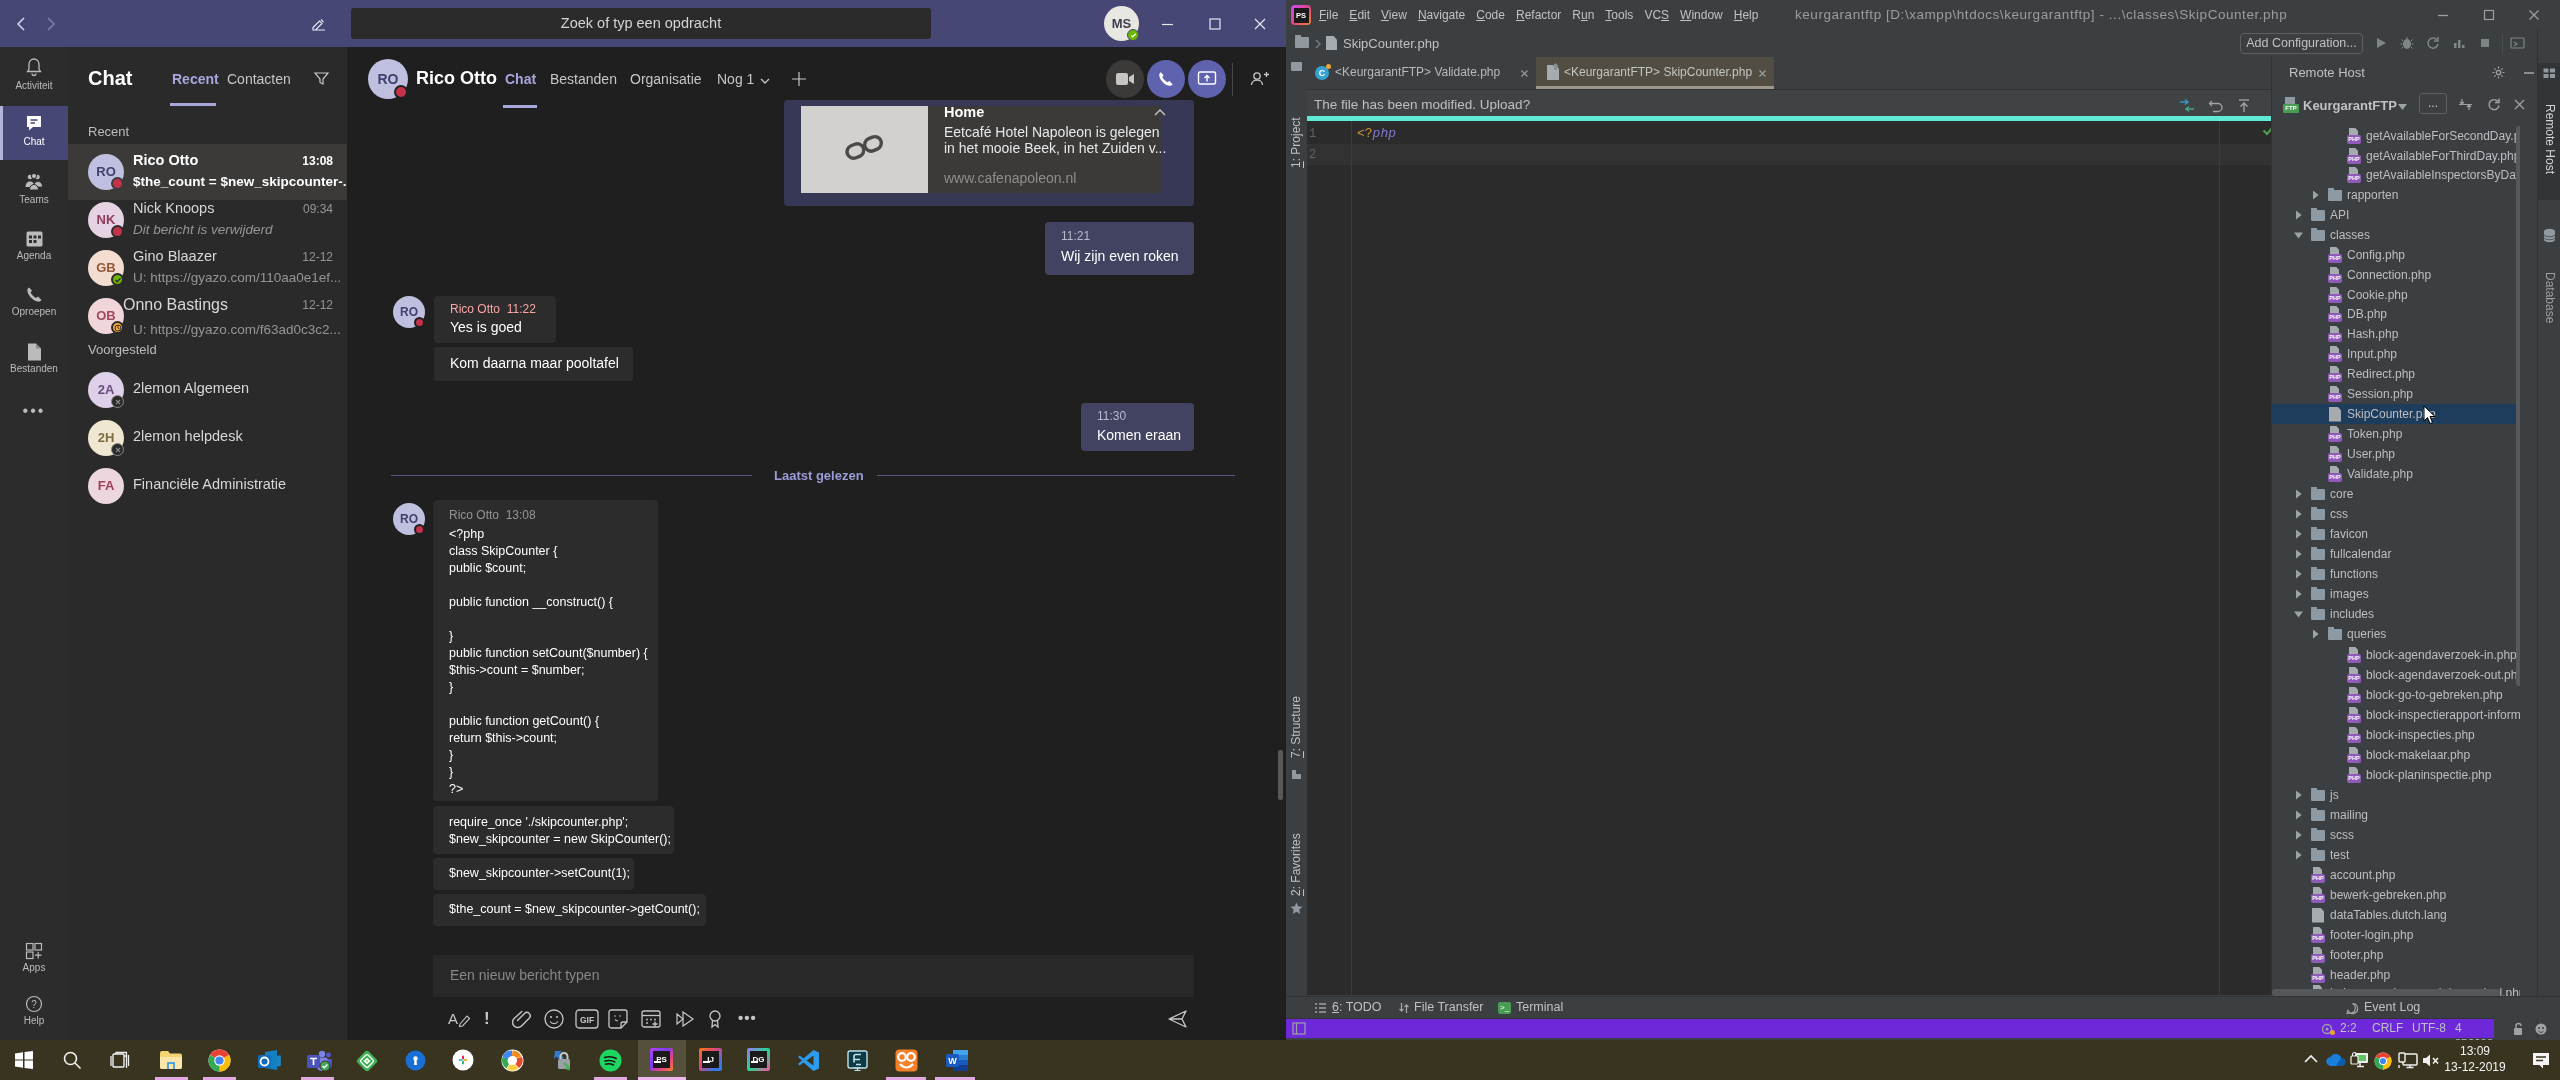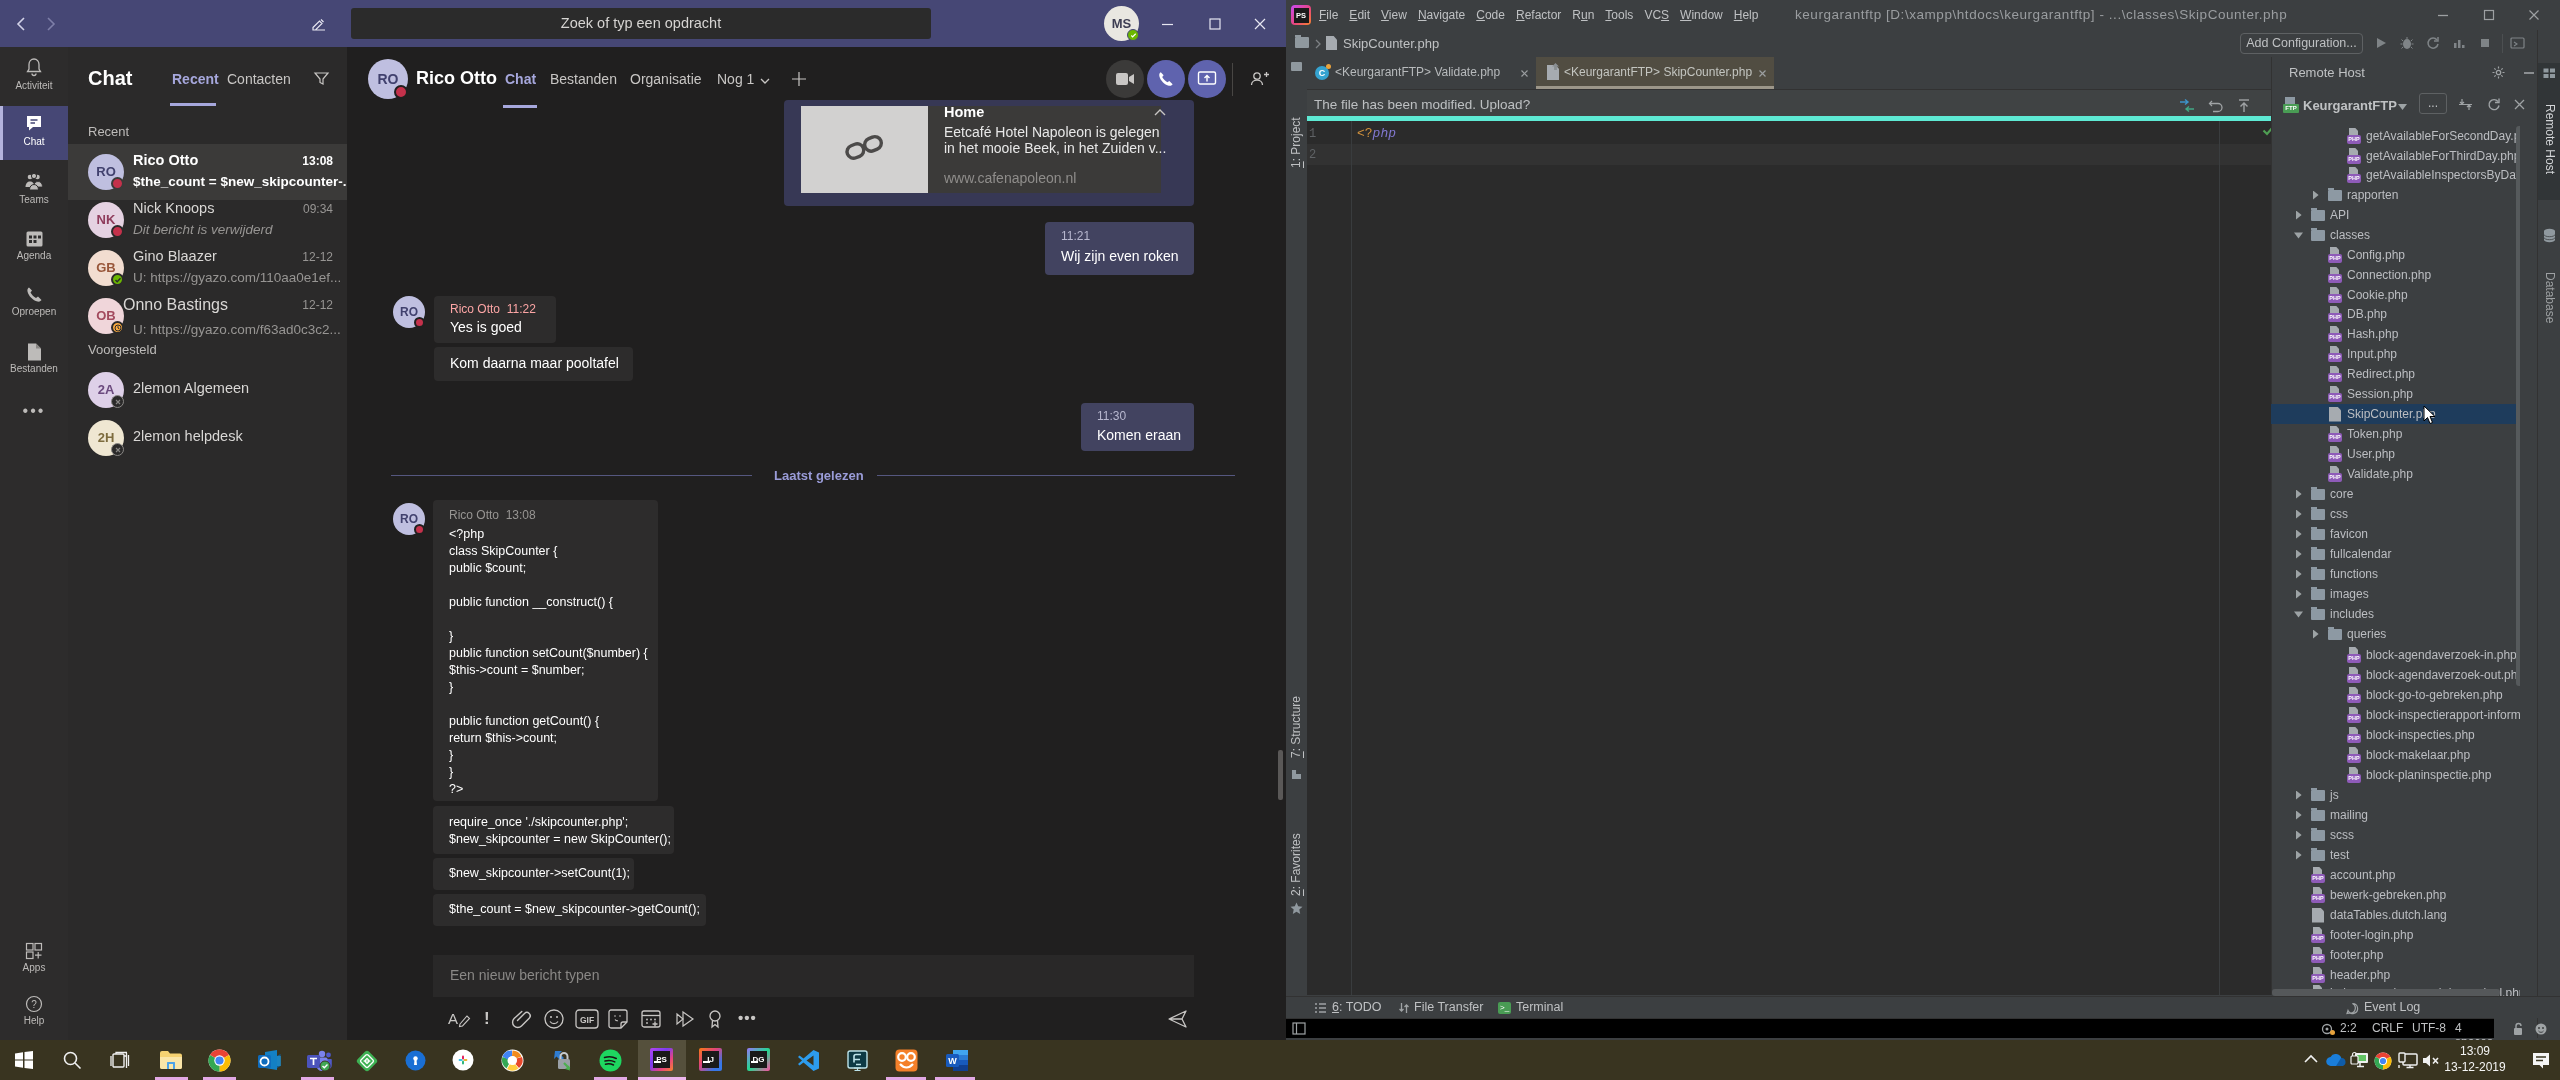--- a/index.html
+++ b/index.html
@@ -175,20 +175,24 @@
       <div class="abs" style="left:65px;top:14px;font-size:14.5px;color:#d9d7d5;">2lemon Algemeen</div>
     </div>
     <div class="abs" style="left:0;top:367px;width:279px;height:48px;">
       <div class="abs" style="left:20px;top:6px;width:36px;height:36px;border-radius:50%;background:#efe7d2;color:#7d6c3e;font-size:13px;font-weight:bold;text-align:center;line-height:36px;">2H</div>
       <span class="abs" style="left:43px;top:29px;width:13px;height:13px;border-radius:50%;background:#2b2a2a;border:1.5px solid #8a8886;"></span>
       <svg class="abs" style="left:46px;top:32px;" width="8" height="8" viewBox="0 0 8 8">
           <path d="M2 2 L6 6 M6 2 L2 6" stroke="#8a8886" stroke-width="1.1"></path>
         </svg>
       <div class="abs" style="left:65px;top:14px;font-size:14.5px;color:#d9d7d5;">2lemon helpdesk</div>
     </div>
+    <div class="abs" style="left:0;top:415px;width:279px;height:48px;">
+      <div class="abs" style="left:20px;top:6px;width:36px;height:36px;border-radius:50%;background:#ecd7de;color:#9c4258;font-size:13px;font-weight:bold;text-align:center;line-height:36px;">FA</div>
+      <div class="abs" style="left:65px;top:14px;font-size:14.5px;color:#d9d7d5;">Financiële Administratie</div>
+    </div>
   </div>
 
   <div class="abs" id="chatmain" style="left:347px;top:47px;width:939px;height:993px;background:#201f1f;">
 
     <div class="abs" style="left:21px;top:12px;width:40px;height:40px;border-radius:50%;background:#bfbfe0;color:#41416e;font-size:14px;font-weight:bold;text-align:center;line-height:40px;">RO</div>
     <span class="abs" style="left:47px;top:38px;width:14px;height:14px;border-radius:50%;background:#c4314b;border:2px solid #201f1f;"></span>
     <div class="abs" style="left:69px;top:21px;font-size:18px;font-weight:bold;color:#fff;white-space:nowrap;">Rico Otto</div>
     <div class="abs" style="left:158px;top:24px;font-size:14px;font-weight:bold;color:#a6a7dc;">Chat</div>
     <div class="abs" style="left:156px;top:58px;width:34px;height:3px;background:#a6a7dc;"></div>
     <div class="abs" style="left:203px;top:24px;font-size:14px;color:#c8c6c4;">Bestanden</div>
@@ -783,21 +787,21 @@
     <div class="abs" style="left:128px;top:3px;">File Transfer</div>
     <span class="abs" style="left:212px;top:5px;width:13px;height:12px;background:#499c54;border-radius:2px;"></span>
       <span class="abs" style="left:214px;top:7px;color:#fff;font-size:8px;line-height:8px;">&gt;_</span>
     <div class="abs" style="left:230px;top:3px;">Terminal</div>
     <svg class="abs" style="left:1060px;top:5px;" width="13" height="13" viewBox="0 0 13 13">
         <path d="M6.5 1.5 a5 5 0 1 1 -4.5 7 L1 11.5 L4.5 11 a5 5 0 0 0 2-9.5 Z" stroke="#9fa3a5" stroke-width="1.2" fill="none"></path>
       </svg>
     <div class="abs" style="left:1078px;top:3px;">Event Log</div>
   </div>
 
-  <div class="abs" style="left:0;top:1018px;width:1208px;height:20px;background:#000000;border-top:1px solid #323232;font-size:12px;color:#bfc1c3;">
+  <div class="abs" style="left:0;top:1018px;width:1208px;height:20px;background:#6d28d9;border-top:1px solid #323232;font-size:12px;color:#bfc1c3;">
     <svg class="abs" style="left:6px;top:3px;" width="14" height="13" viewBox="0 0 14 13">
         <rect x="1" y="1" width="12" height="11" stroke="#9fa3a5" stroke-width="1.2" fill="none"></rect>
         <path d="M4.5 1 V12" stroke="#9fa3a5" stroke-width="1.2"></path>
       </svg>
     <svg class="abs" style="left:1034px;top:3px;" width="16" height="14" viewBox="0 0 16 14">
         <circle cx="7" cy="7" r="4.5" fill="none" stroke="#9fa3a5" stroke-width="1.3"></circle>
         <circle cx="7" cy="7" r="1.5" fill="#9fa3a5"></circle>
         <circle cx="12.5" cy="10.5" r="2.5" fill="#e8a33d"></circle>
       </svg>
     <div class="abs" style="left:1054px;top:2px;">2:2</div>

